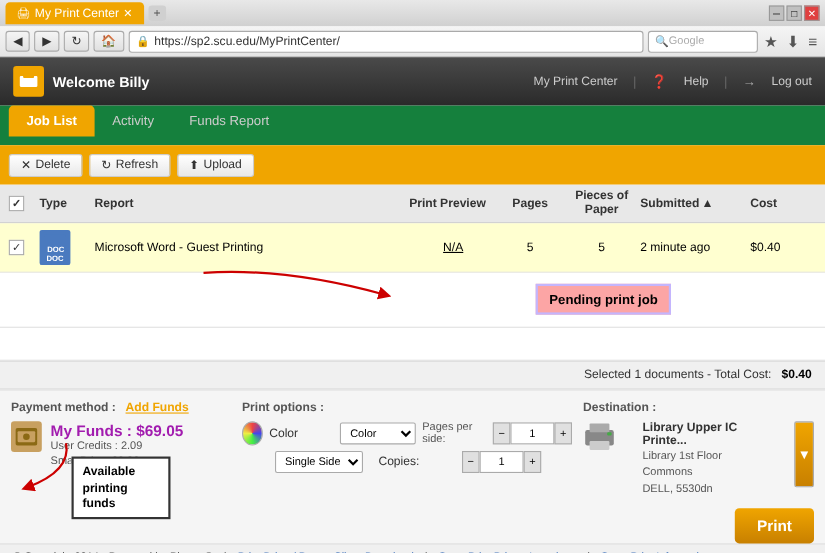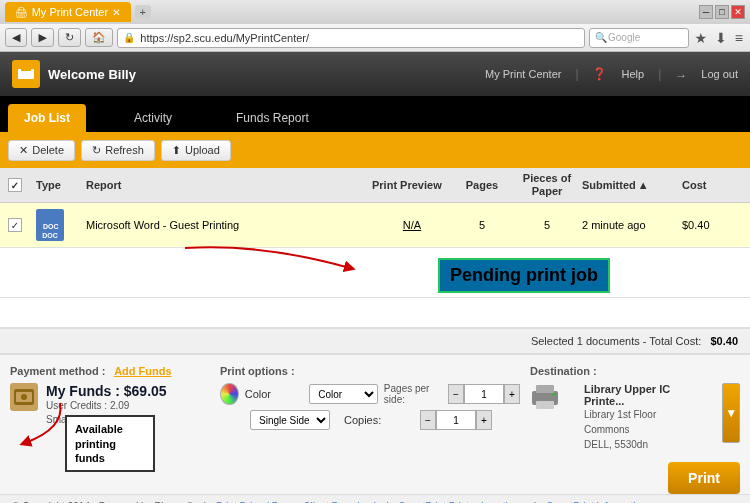--- a/index.html
+++ b/index.html
@@ -23,57 +23,57 @@
     .app-header { background: linear-gradient(to bottom, #4a4a4a, #2a2a2a); padding: 6px 12px; display: flex; align-items: center; justify-content: space-between; height: 44px; }
     .app-logo { display: flex; align-items: center; gap: 8px; }
     .logo-icon { width: 28px; height: 28px; background: #f0a500; border-radius: 3px; display: flex; align-items: center; justify-content: center; }
     .logo-icon svg { width: 20px; height: 20px; }
     .app-title { color: #fff; font-size: 13px; font-weight: bold; }
     .header-nav { display: flex; align-items: center; gap: 14px; }
     .header-link { color: #ccc; font-size: 11px; cursor: pointer; }
     .header-sep { color: #666; }
 
     
-    .tabs-bar { background: #000000; display: flex; align-items: flex-end; padding: 0 8px; height: 36px; gap: 32px; }
+    .tabs-bar { background: #15803d; display: flex; align-items: flex-start; padding: 0 8px; height: 36px; }
     .tab { padding: 7px 16px; font-size: 12px; cursor: pointer; color: #ccc; border-radius: 4px 4px 0 0; }
     .tab.active { background: #f0a500; color: #fff; font-weight: bold; }
 
     
     .toolbar { background: #f0a500; padding: 4px 8px; display: flex; align-items: center; gap: 6px; height: 36px; }
     .toolbar-btn { background: linear-gradient(to bottom, #fff, #e8e8e8); border: 1px solid #ccc; border-radius: 3px; padding: 3px 10px; font-size: 11px; cursor: pointer; display: flex; align-items: center; gap: 4px; color: #333; }
 
     
     .table-container { background: #fff; }
     .table-header { background: #e8e8e8; display: grid; grid-template-columns: 28px 50px 1fr 80px 60px 70px 100px 60px; align-items: center; padding: 4px 8px; border-bottom: 1px solid #ccc; font-size: 11px; font-weight: bold; color: #333; }
     .table-header .col-sort { display: flex; align-items: center; gap: 2px; }
     .table-row { display: grid; grid-template-columns: 28px 50px 1fr 80px 60px 70px 100px 60px; align-items: center; padding: 6px 8px; border-bottom: 1px solid #e0e0e0; background: #fff; font-size: 11px; }
     .table-row:nth-child(even) { background: #f9f9f9; }
     .doc-icon { width: 28px; height: 32px; background: #4a7abf; border-radius: 2px; display: flex; align-items: center; justify-content: center; color: #fff; font-size: 8px; font-weight: bold; position: relative; }
     .doc-icon::after { content: 'DOC'; font-size: 7px; color: #fff; position: absolute; bottom: 2px; }
     .checkbox { width: 14px; height: 14px; border: 1px solid #aaa; background: #fff; display: flex; align-items: center; justify-content: center; cursor: pointer; }
     .checkbox.checked::after { content: '✓'; font-size: 10px; color: #333; }
 
     
     .pending-area { position: relative; height: 50px; display: flex; align-items: center; }
-    .pending-box { position: absolute; right: 150px; top: 5px; background: #0369a1; border: 2px solid #22c55e; padding: 5px 10px; font-size: 18px; font-weight: bold; white-space: nowrap; z-index: 10; }
+    .pending-box { position: absolute; right: 150px; top: 5px; background: #fca5a5; border: 2px solid #c4b5fd; padding: 5px 10px; font-size: 12px; font-weight: bold; white-space: nowrap; z-index: 10; }
 
     
     .summary-bar { background: #f0f0f0; padding: 6px 12px; text-align: right; font-size: 11px; color: #333; border-top: 1px solid #ddd; border-bottom: 1px solid #ddd; }
     .summary-bar strong { color: #000; }
 
     
     .bottom-panels { display: flex; background: #f5f5f5; border-top: 1px solid #ddd; padding: 10px; gap: 10px; height: 140px; }
     .panel-payment { flex: 0 0 200px; }
     .panel-print-options { flex: 0 0 300px; }
     .panel-destination { flex: 1; }
     .panel-label { font-size: 11px; color: #555; margin-bottom: 6px; font-weight: bold; }
     .funds-area { display: flex; align-items: flex-start; gap: 8px; position: relative; }
     .funds-icon { width: 28px; height: 28px; background: #c8a060; border-radius: 3px; display: flex; align-items: center; justify-content: center; }
     .funds-text { font-size: 12px; }
-    .funds-amount { font-size: 14px; font-weight: bold; color: #0f172a; text-align: right; }
+    .funds-amount { font-size: 14px; font-weight: bold; color: #a21caf; text-align: right; }
     .funds-detail { font-size: 10px; color: #555; line-height: 1.4; }
     .add-funds-link { color: #f0a500; text-decoration: underline; cursor: pointer; font-size: 11px; }
 
     
     .annotation-box { position: absolute; left: 10px; top: 45px; background: #fff; border: 2px solid #333; padding: 5px 8px; font-size: 11px; font-weight: bold; z-index: 10; width: 90px; line-height: 1.3; }
 
     
     .option-row { display: flex; align-items: center; gap: 6px; margin-bottom: 5px; }
     .color-circle { width: 22px; height: 22px; border-radius: 50%; background: conic-gradient(#e44, #44e, #4e4, #ee4, #e44); border: 1px solid #aaa; }
     .option-label { font-size: 11px; color: #333; width: 70px; }

